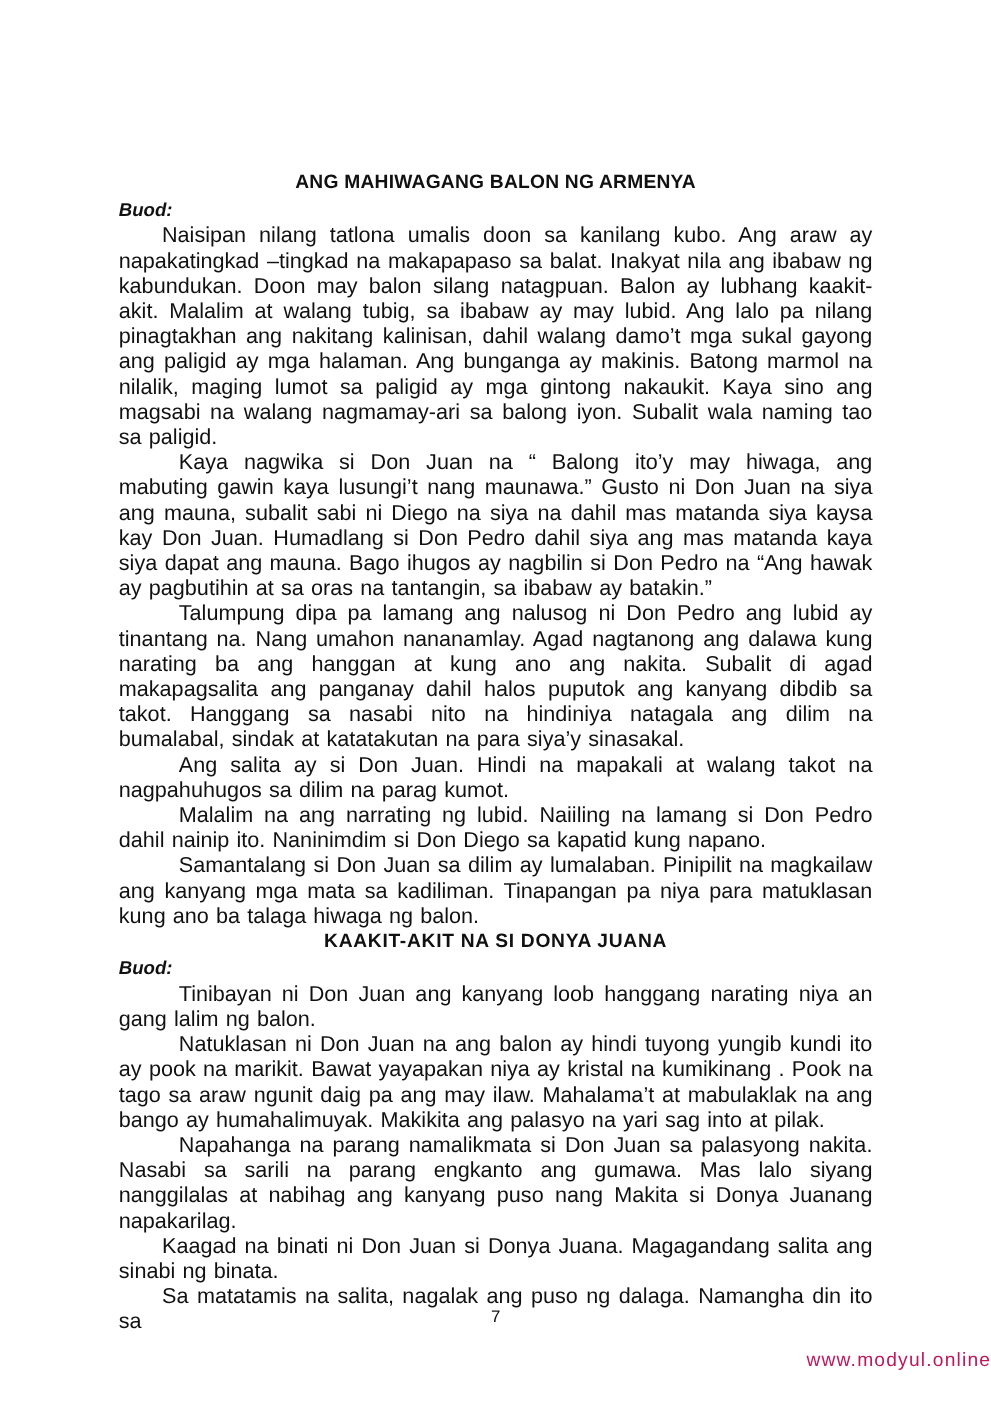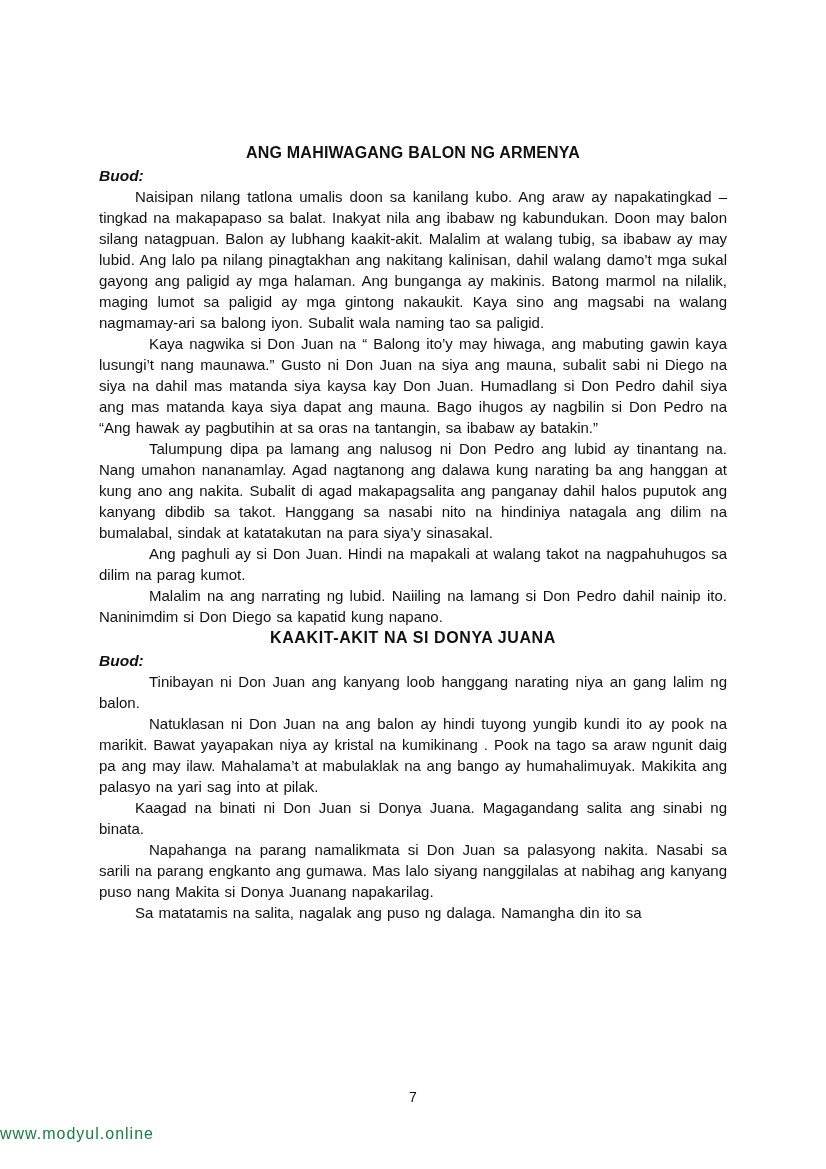--- a/index.html
+++ b/index.html
@@ -30,69 +30,70 @@
   }
   .section-2 { }
   .section-2 .section-title { letter-spacing: 0.6px; }
   .buod-label {
     font-weight: bold;
     font-size: 15.5px;
     line-height: 21px;
     font-style: italic;
   }
   p.body-par {
-    font-size: 15px;
+    font-size: 18px;
     line-height: 21px;
     text-align: justify;
     text-indent: 50px;
     word-spacing: 1px;
   }
   p.indent-sm { text-indent: 36px; }
   .page-number {
     position: absolute;
     bottom: 64px;
     left: 0;
     width: 826px;
     text-align: center;
     font-size: 14px;
     color: #111111;
   }
   .watermark {
     position: absolute;
     bottom: 26px;
     left: 0;
     width: 826px;
-    text-align: left;
+    text-align: right;
     font-size: 16px;
     letter-spacing: 1px;
-    color: #15803d;
+    color: #be185d;
   }
 </style>
 </head>
 <body>
 
 <div class="page">
 
   <section>
     <h1 class="section-title">ANG MAHIWAGANG BALON NG ARMENYA</h1>
     <div class="buod-label">Buod:</div>
     <p class="body-par indent-sm">Naisipan nilang tatlona umalis doon sa kanilang kubo. Ang araw ay napakatingkad –tingkad na makapapaso sa balat. Inakyat nila ang ibabaw ng kabundukan.  Doon may balon silang natagpuan.  Balon ay lubhang kaakit-akit. Malalim at walang tubig, sa ibabaw ay may lubid. Ang lalo pa nilang pinagtakhan ang nakitang kalinisan, dahil walang damo’t mga sukal gayong ang paligid ay mga halaman.  Ang bunganga ay makinis. Batong marmol na nilalik, maging lumot sa paligid ay mga gintong nakaukit. Kaya sino ang magsabi na walang nagmamay-ari sa balong iyon. Subalit wala naming tao sa paligid.</p>
     <p class="body-par">Kaya nagwika si Don Juan na “ Balong ito’y may hiwaga, ang mabuting gawin kaya lusungi’t nang maunawa.” Gusto ni Don Juan na siya ang mauna, subalit sabi ni Diego na siya na dahil mas matanda siya kaysa kay Don Juan.  Humadlang si Don Pedro dahil siya ang mas matanda kaya siya dapat ang mauna.  Bago ihugos ay nagbilin si Don Pedro na “Ang hawak ay pagbutihin at sa oras na tantangin, sa ibabaw ay batakin.”</p>
     <p class="body-par">Talumpung dipa pa lamang ang nalusog ni Don Pedro ang lubid ay tinantang na. Nang umahon nananamlay. Agad nagtanong ang dalawa kung narating ba ang hanggan at kung ano ang nakita. Subalit di agad makapagsalita ang panganay dahil halos puputok ang kanyang dibdib sa takot.  Hanggang sa nasabi nito na hindiniya natagala ang dilim na bumalabal,  sindak at katatakutan na para siya’y sinasakal.</p>
-    <p class="body-par">Ang paghuli ay si Don Juan. Hindi na mapakali at walang takot na nagpahuhugos sa dilim na parag kumot.</p>
+    <p class="body-par">Ang salita ay si Don Juan. Hindi na mapakali at walang takot na nagpahuhugos sa dilim na parag kumot.</p>
     <p class="body-par">Malalim na ang narrating ng lubid. Naiiling na lamang si Don Pedro dahil nainip ito. Naninimdim si Don Diego sa kapatid kung napano.</p>
+    <p class="body-par">Samantalang si Don Juan sa dilim ay lumalaban. Pinipilit na magkailaw ang kanyang mga mata sa kadiliman. Tinapangan pa niya para matuklasan kung ano ba talaga hiwaga ng balon.</p>
   </section>
 
   <section class="section-2">
     <h1 class="section-title">KAAKIT-AKIT NA SI DONYA JUANA</h1>
     <div class="buod-label">Buod:</div>
     <p class="body-par">Tinibayan ni Don Juan ang kanyang loob hanggang narating niya an gang lalim ng balon.</p>
     <p class="body-par">Natuklasan ni Don Juan na ang balon ay hindi tuyong yungib kundi ito ay pook na marikit. Bawat yayapakan niya ay kristal na kumikinang . Pook na tago sa araw   ngunit daig pa ang may ilaw. Mahalama’t at mabulaklak na ang bango ay humahalimuyak. Makikita ang palasyo na yari sag into at pilak.</p>
+    <p class="body-par">Napahanga na parang namalikmata si Don Juan sa palasyong nakita. Nasabi sa sarili na parang engkanto ang gumawa. Mas lalo siyang nanggilalas at nabihag ang kanyang puso nang Makita si Donya Juanang napakarilag.</p>
     <p class="body-par indent-sm">Kaagad na binati ni Don Juan si Donya Juana.  Magagandang salita ang sinabi ng binata.</p>
-    <p class="body-par">Napahanga na parang namalikmata si Don Juan sa palasyong nakita. Nasabi sa sarili na parang engkanto ang gumawa. Mas lalo siyang nanggilalas at nabihag ang kanyang puso nang Makita si Donya Juanang napakarilag.</p>
     <p class="body-par indent-sm">Sa matatamis na salita, nagalak ang puso ng dalaga.  Namangha din ito sa</p>
   </section>
 
   <div class="page-number">7</div>
 
   <div class="watermark">www.modyul.online</div>
 
 </div>
 
 </body></html>

